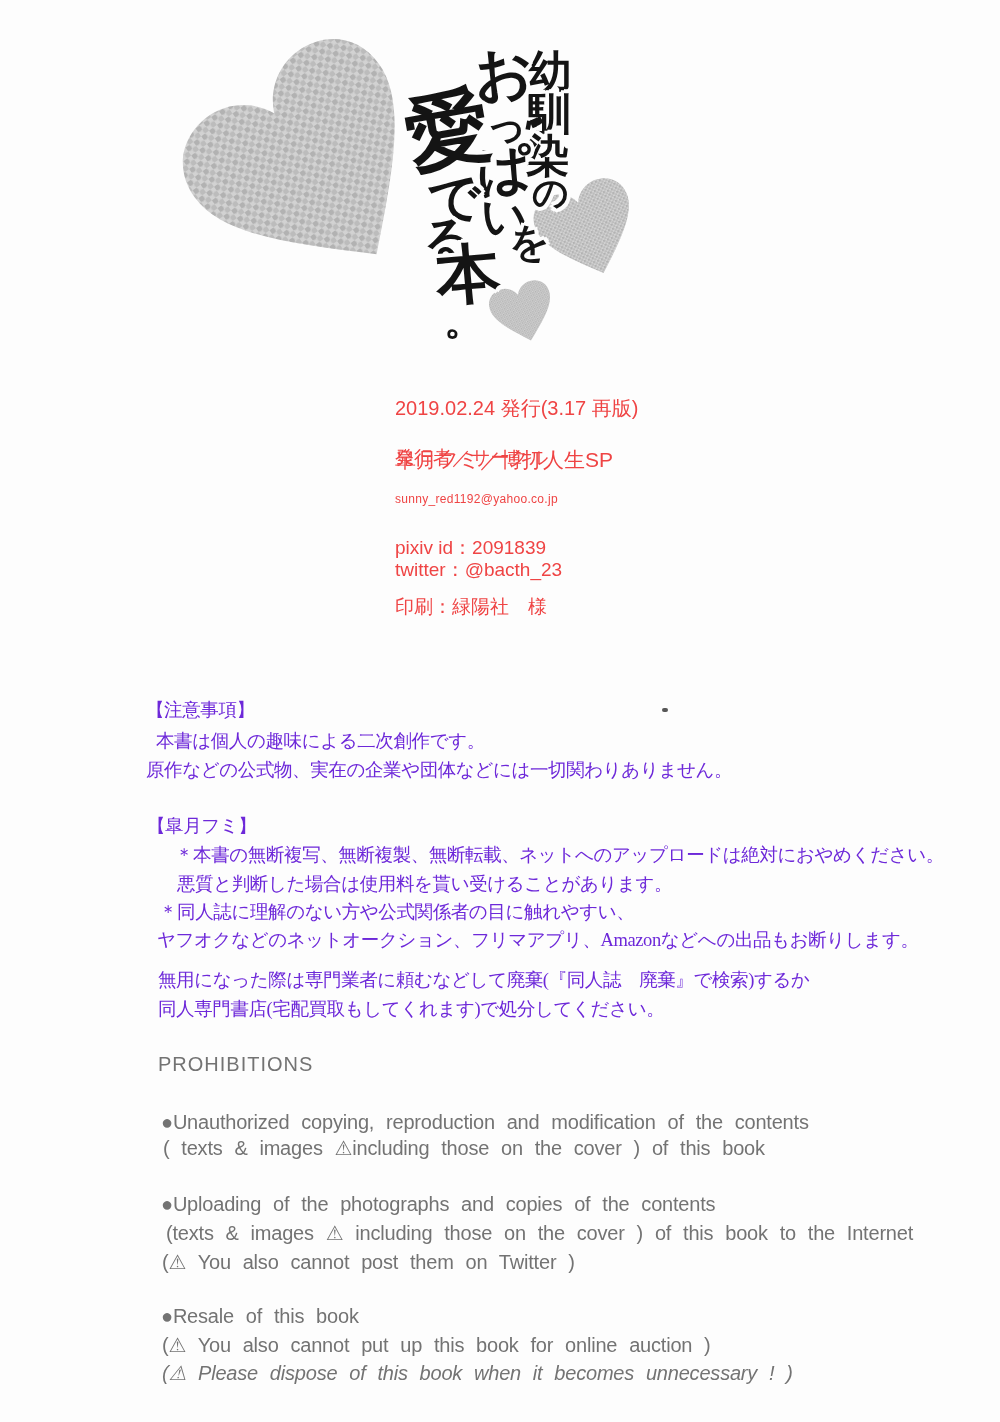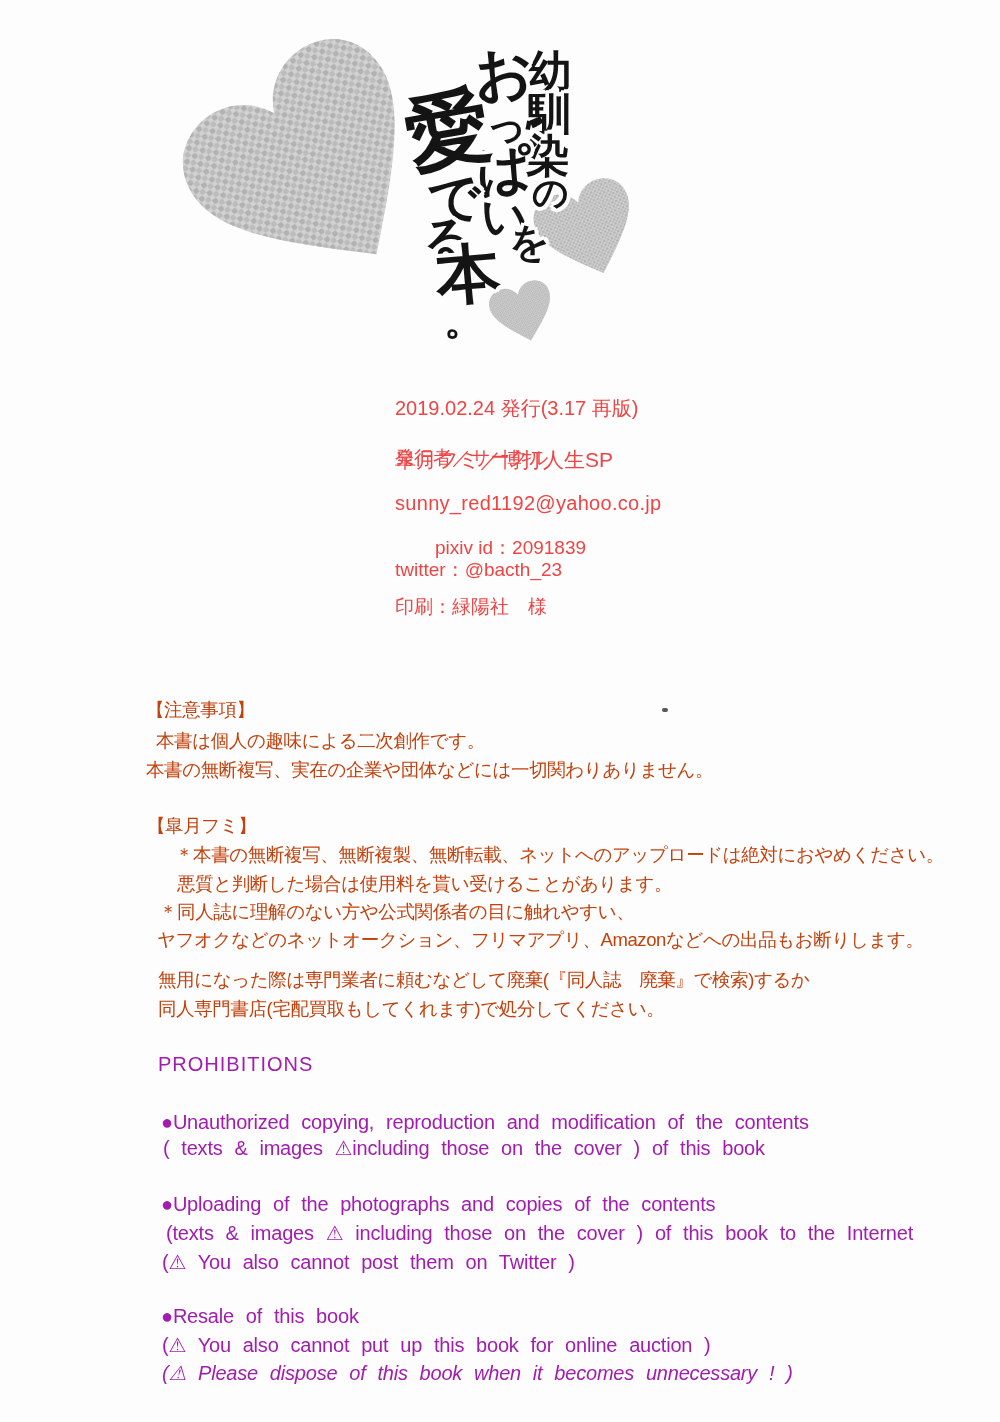--- a/index.html
+++ b/index.html
@@ -36,38 +36,38 @@
   .ch9{left:406px;top:88px;font-size:84px;transform:rotate(-10deg);}
   .ch10{left:428px;top:172px;font-size:52px;transform:rotate(-6deg);}
   .ch11{left:423px;top:214px;font-size:48px;transform:rotate(-3deg);}
   .ch12{left:436px;top:242px;font-size:64px;transform:rotate(-5deg);}
   .ch13{left:444px;top:300px;font-size:40px;}
   
   .cline{position:absolute;left:395px;white-space:pre;color:#ef4444;}
   .c-date{top:395px;font-size:20px;}
   .c-publabel{top:434px;font-size:19px;margin-top:11px;}
   .c-pubname{top:446px;font-size:21px;text-align:center;}
-  .c-email{top:492px;font-size:20px;letter-spacing:.3px;}
-  .c-pixiv{top:535px;font-size:19px;margin-left:40px;}
+  .c-email{top:492px;font-size:12px;letter-spacing:.3px;}
+  .c-pixiv{top:535px;font-size:19px;}
   .c-twitter{top:557px;font-size:19px;}
   .c-printer{top:594px;font-size:19px;}
   
-  .jline{position:absolute;font-size:18.5px;letter-spacing:-.4px;white-space:pre;color:#c2410c;}
+  .jline{position:absolute;font-size:18.5px;letter-spacing:-.4px;white-space:pre;color:#6d28d9;font-family:Liberation Serif, serif;}
   .n-chead{left:146px;top:697px;}
   .n-c1{left:156px;top:728px;}
   .n-c2{left:146px;top:757px;}
   .n-phead{left:147px;top:813px;}
   .n-p1{left:159px;top:842px;margin-left:16px;}
   .n-p2{left:177px;top:871px;}
   .n-p3{left:159px;top:899px;}
   .n-p4{left:157px;top:927px;}
   .n-d1{left:158px;top:967px;}
   .n-d2{left:158px;top:996px;}
   
-  .eline{position:absolute;font-size:20px;letter-spacing:-.2px;word-spacing:6.5px;white-space:pre;color:#a21caf;}
+  .eline{position:absolute;font-size:20px;letter-spacing:-.2px;word-spacing:6.5px;white-space:pre;color:#737373;}
   .e-head{left:158px;top:1053px;letter-spacing:1px;word-spacing:0;}
   .e-a1{left:161px;top:1111px;}
   .e-a2{left:163px;top:1136px;}
   .e-b1{left:161px;top:1193px;}
   .e-b2{left:166px;top:1221px;}
   .e-b3{left:162px;top:1250px;}
   .e-c1{left:161px;top:1305px;}
   .e-c2{left:162px;top:1333px;}
   .e-c3{left:162px;top:1361px;font-style:italic;}
   
@@ -122,21 +122,21 @@
     <div class="cline c-pubname">皐月フミ／博打人生SP</div>
     <div class="cline c-email">sunny_red1192@yahoo.co.jp</div>
     <div class="cline c-pixiv">pixiv id：2091839</div>
     <div class="cline c-twitter">twitter：@bacth_23</div>
     <div class="cline c-printer">印刷：緑陽社　様</div>
   </div>
 
   <div>
     <div class="jline n-chead">【注意事項】</div>
     <div class="jline n-c1">本書は個人の趣味による二次創作です。</div>
-    <div class="jline n-c2">本書の無断複写、実在の企業や団体などには一切関わりありません。</div>
+    <div class="jline n-c2">原作などの公式物、実在の企業や団体などには一切関わりありません。</div>
     <div class="jline n-phead">【皐月フミ】</div>
     <div class="jline n-p1">＊本書の無断複写、無断複製、無断転載、ネットへのアップロードは絶対におやめください。</div>
     <div class="jline n-p2">悪質と判断した場合は使用料を貰い受けることがあります。</div>
     <div class="jline n-p3">＊同人誌に理解のない方や公式関係者の目に触れやすい、</div>
     <div class="jline n-p4">ヤフオクなどのネットオークション、フリマアプリ、Amazonなどへの出品もお断りします。</div>
     <div class="jline n-d1">無用になった際は専門業者に頼むなどして廃棄(『同人誌　廃棄』で検索)するか</div>
     <div class="jline n-d2">同人専門書店(宅配買取もしてくれます)で処分してください。</div>
   </div>
 
   <div>

